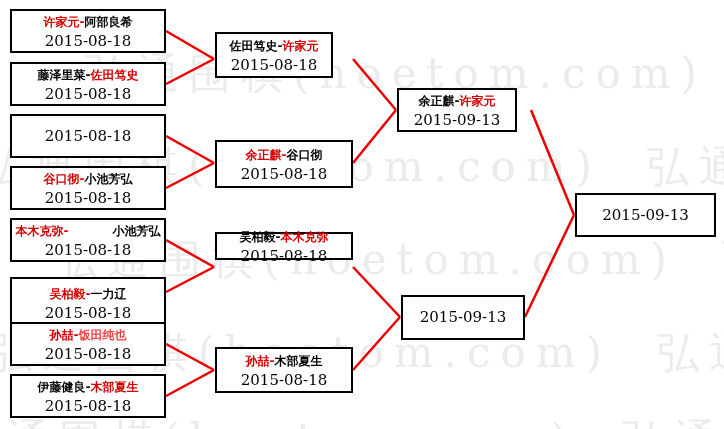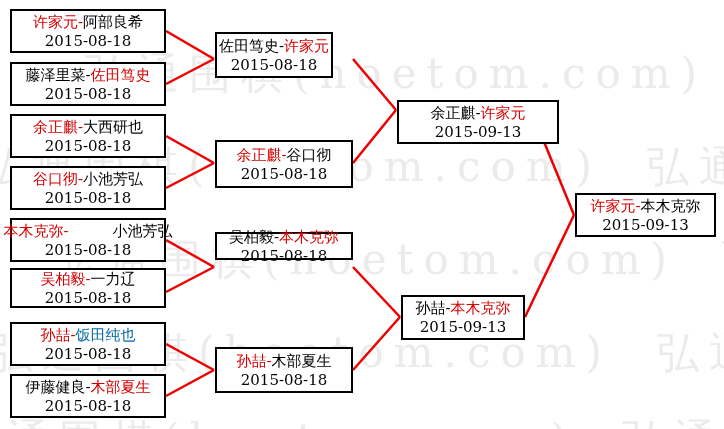--- a/index.html
+++ b/index.html
@@ -30,21 +30,21 @@
     z-index:2;
     box-sizing:border-box;
     border:2px solid #000000;
     background:#ffffff;
     display:flex;
     flex-direction:column;
     align-items:center;
     justify-content:center;
     text-align:center;
   }
-  .names{font-size:15px;line-height:20px;white-space:nowrap;color:#000;}
+  .names{font-size:12px;line-height:20px;white-space:nowrap;color:#000;font-weight:bold;}
   .date{font-size:15px;line-height:19px;color:#000;}
 </style>
 </head>
 <body>
 
 <div class="stage">
 
   <div class="wm-layer">
     <div class="wm-row" style="left:85px;top:46px"><span>弘通围棋(hoetom.com)</span></div>
     <div class="wm-row" style="left:-20px;top:139px"><span>弘通围棋(hoetom.com)</span><span>弘通围棋(hoetom.com)</span></div>
@@ -72,37 +72,36 @@
 
   <div class="match" style="left:10px;top:9px;width:156px;height:44px">
     <div class="names"><span style="color: rgb(212, 0, 0);">许家元</span><span style="color: rgb(212, 0, 0);">-</span><span style="color: rgb(0, 0, 0);">阿部良希</span></div>
     <div class="date">2015-08-18</div>
   </div>
   <div class="match" style="left:10px;top:62px;width:156px;height:44px">
     <div class="names"><span style="color: rgb(0, 0, 0); text-align: center;">藤泽里菜</span><span style="color: rgb(0, 0, 0);">-</span><span style="color: rgb(212, 0, 0);">佐田笃史</span></div>
     <div class="date">2015-08-18</div>
   </div>
   <div class="match" style="left:10px;top:114px;width:156px;height:44px">
-    <div class="names"><span style="color: rgb(212, 0, 0);">余正麒</span><span style="color: rgb(212, 0, 0);">-</span><span style="color: rgb(0, 0, 0);">大西研也</span></div>
     <div class="date">2015-08-18</div>
   </div>
   <div class="match" style="left:10px;top:166px;width:156px;height:44px">
     <div class="names"><span style="color: rgb(212, 0, 0);">谷口彻</span><span style="color: rgb(212, 0, 0);">-</span><span style="color: rgb(0, 0, 0);">小池芳弘</span></div>
     <div class="date">2015-08-18</div>
   </div>
   <div class="match" style="left:10px;top:218px;width:156px;height:44px">
     <div class="names"><span style="color: rgb(212, 0, 0);">本木克弥</span><span style="color: rgb(212, 0, 0);">-</span><span style="color: rgb(0, 0, 0); margin-left: 44px;">小池芳弘</span></div>
     <div class="date">2015-08-18</div>
   </div>
-  <div class="match" style="left:10px;top:268px;width:156px;height:40px">
+  <div class="match" style="left:10px;top:277px;width:156px;height:52px">
     <div class="names"><span style="color: rgb(212, 0, 0);">吴柏毅</span><span style="color: rgb(212, 0, 0);">-</span><span style="color: rgb(0, 0, 0);">一力辽</span></div>
     <div class="date">2015-08-18</div>
   </div>
   <div class="match" style="left:10px;top:322px;width:156px;height:44px">
-    <div class="names"><span style="color: rgb(212, 0, 0);">孙喆</span><span style="color: rgb(212, 0, 0);">-</span><span style="color: #0369a1;">饭田纯也</span></div>
+    <div class="names"><span style="color: rgb(212, 0, 0);">孙喆</span><span style="color: rgb(212, 0, 0);">-</span><span style="color: #ef4444;">饭田纯也</span></div>
     <div class="date">2015-08-18</div>
   </div>
   <div class="match" style="left:10px;top:374px;width:156px;height:44px">
     <div class="names"><span style="color: rgb(0, 0, 0); text-align: right;">伊藤健良</span><span style="color: rgb(0, 0, 0);">-</span><span style="color: rgb(212, 0, 0);">木部夏生</span></div>
     <div class="date">2015-08-18</div>
   </div>
 
   <div class="match" style="left:215px;top:32px;width:118px;height:46px">
     <div class="names"><span style="color: rgb(0, 0, 0);">佐田笃史</span><span style="color: rgb(0, 0, 0);">-</span><span style="color: rgb(212, 0, 0);">许家元</span></div>
     <div class="date">2015-08-18</div>
@@ -113,27 +112,25 @@
   </div>
   <div class="match" style="left:215px;top:232px;width:138px;height:28px">
     <div class="names"><span style="color: rgb(0, 0, 0);">吴柏毅</span><span style="color: rgb(0, 0, 0);">-</span><span style="color: rgb(212, 0, 0);">本木克弥</span></div>
     <div class="date">2015-08-18</div>
   </div>
   <div class="match" style="left:215px;top:347px;width:138px;height:46px">
     <div class="names"><span style="color: rgb(212, 0, 0);">孙喆</span><span style="color: rgb(212, 0, 0);">-</span><span style="color: rgb(0, 0, 0);">木部夏生</span></div>
     <div class="date">2015-08-18</div>
   </div>
 
-  <div class="match" style="left:397px;top:100px;width:162px;height:44px">
+  <div class="match" style="left:397px;top:88px;width:120px;height:44px">
     <div class="names"><span style="color: rgb(0, 0, 0);">余正麒</span><span style="color: rgb(0, 0, 0);">-</span><span style="color: rgb(212, 0, 0);">许家元</span></div>
     <div class="date">2015-09-13</div>
   </div>
   <div class="match" style="left:401px;top:295px;width:124px;height:45px">
-    <div class="names"><span style="color: rgb(0, 0, 0);">孙喆</span><span style="color: rgb(0, 0, 0);">-</span><span style="color: rgb(212, 0, 0);">本木克弥</span></div>
     <div class="date">2015-09-13</div>
   </div>
 
   <div class="match" style="left:575px;top:193px;width:141px;height:44px">
-    <div class="names"><span style="color: rgb(212, 0, 0);">许家元</span><span style="color: rgb(212, 0, 0);">-</span><span style="color: rgb(0, 0, 0);">本木克弥</span></div>
     <div class="date">2015-09-13</div>
   </div>
 
 </div>
 
 </body></html>

